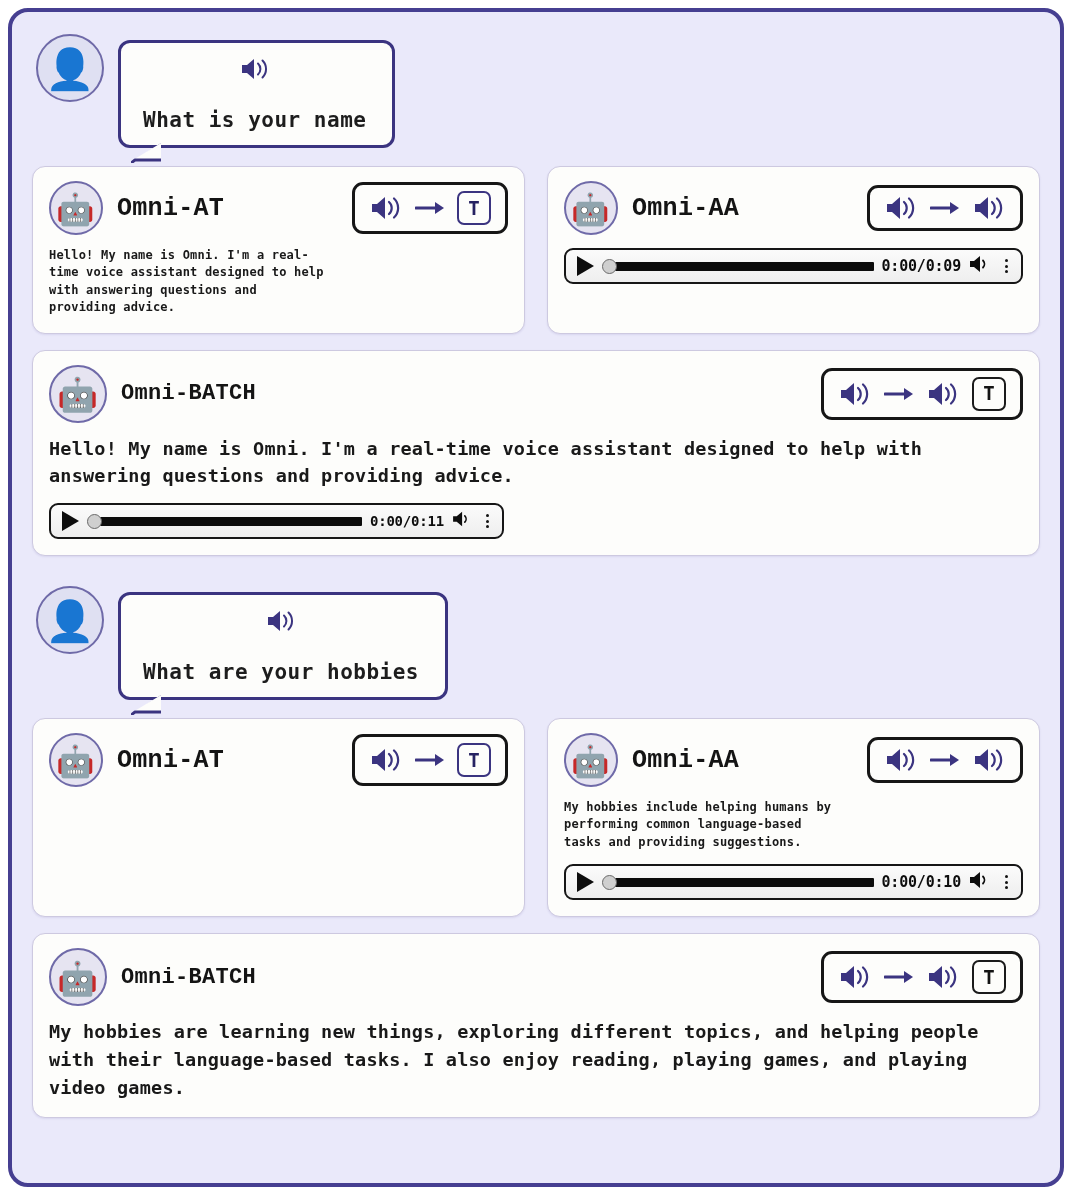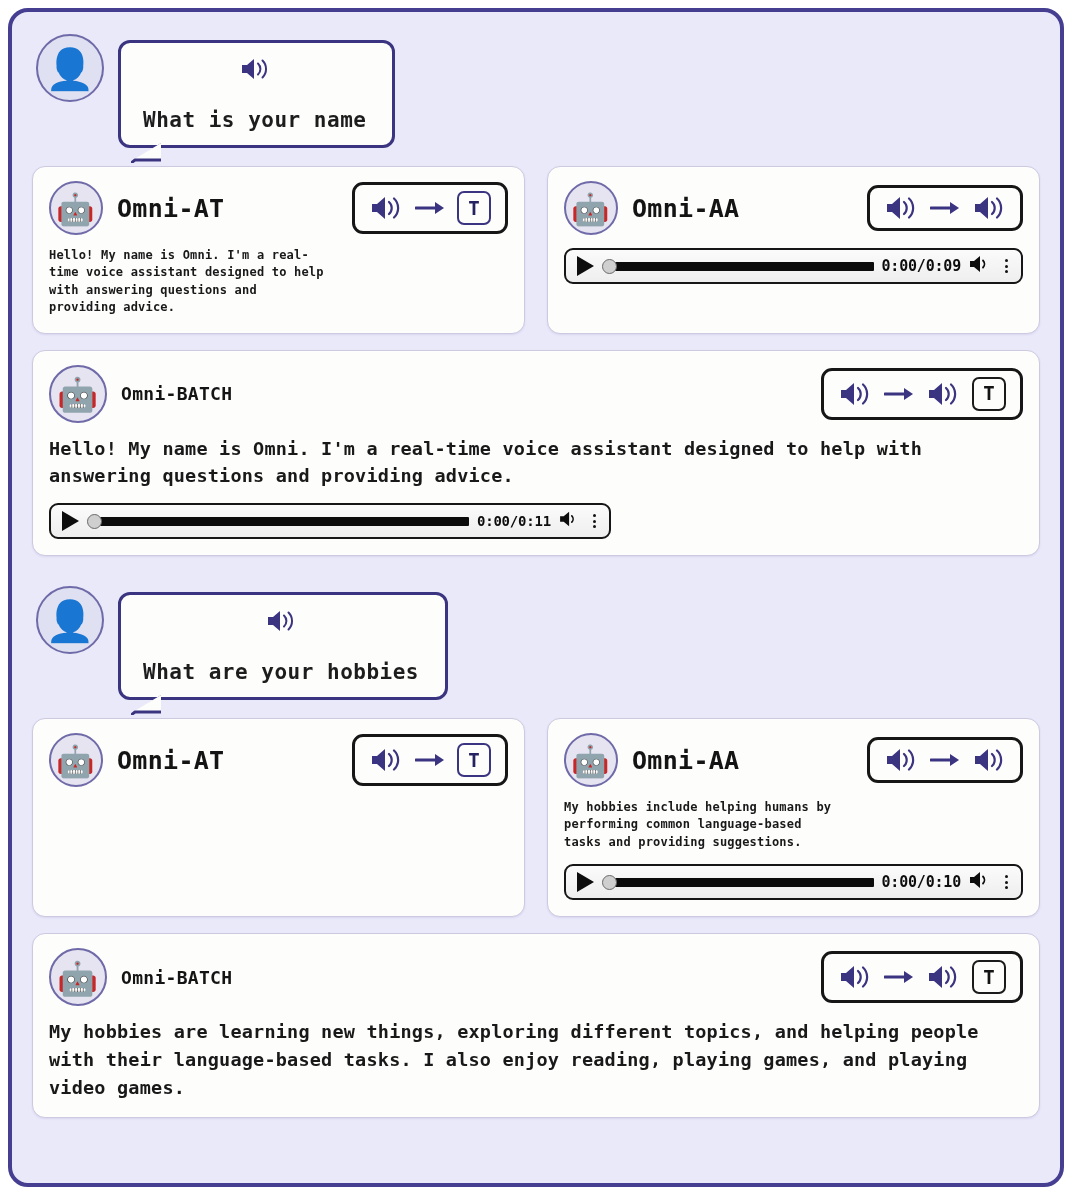--- a/index.html
+++ b/index.html
@@ -106,22 +106,23 @@
     gap: 14px;
   }
   .card-head .avatar { width: 50px; height: 50px; flex: 0 0 50px; font-size: 31px; border-width: 2px; }
   .card.full .card-head .avatar { width: 54px; height: 54px; flex: 0 0 54px; font-size: 33px; }
   .card-title {
     font-size: 25px;
     font-weight: 700;
     color: #141414;
     letter-spacing: 0.3px;
     white-space: nowrap;
-  }
-  .card.full .card-title { font-size: 18px; }
+    font-family: Liberation Mono, monospace;
+  }
+  .card.full .card-title { font-size: 22px; }
   .head-spacer { flex: 1 1 auto; }
 
   
   .badge {
     display: inline-flex;
     align-items: center;
     gap: 12px;
     border: 3px solid #161616;
     border-radius: 11px;
     background: #fdfdfb;
@@ -161,21 +162,21 @@
     display: flex;
     align-items: center;
     gap: 8px;
     height: 36px;
     box-sizing: border-box;
     border: 2.5px solid #161616;
     border-radius: 9px;
     background: linear-gradient(#fbfbfb, #eeeeee);
     padding: 0 9px;
   }
-  .player.narrow { width: 562px; align-items: center; }
+  .player.narrow { width: 455px; align-items: center; }
   .play-tri {
     width: 0; height: 0;
     border-left: 17px solid #0d0d0d;
     border-top: 10px solid transparent;
     border-bottom: 10px solid transparent;
     flex: 0 0 auto;
     margin-left: 2px;
   }
   .scrub {
     flex: 1 1 auto;

